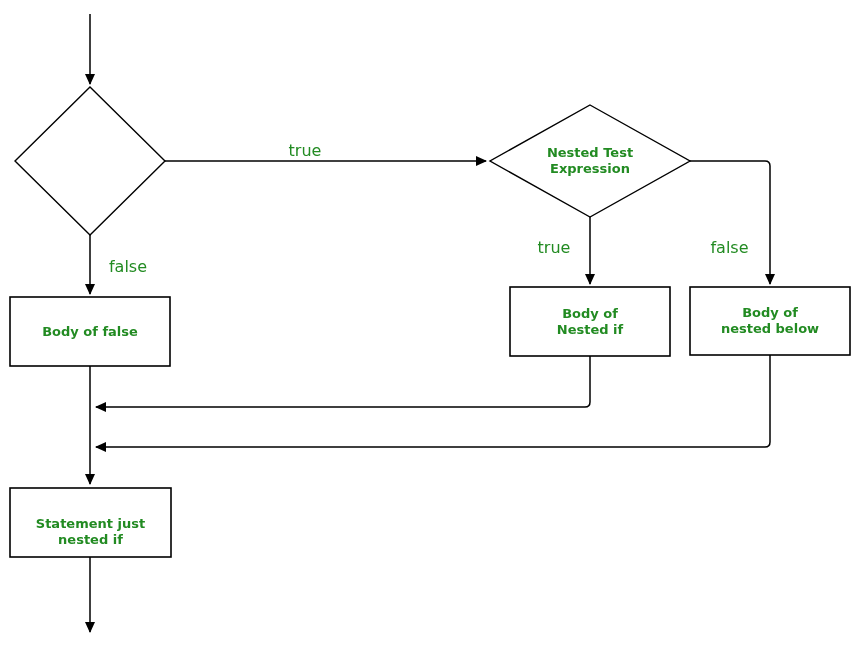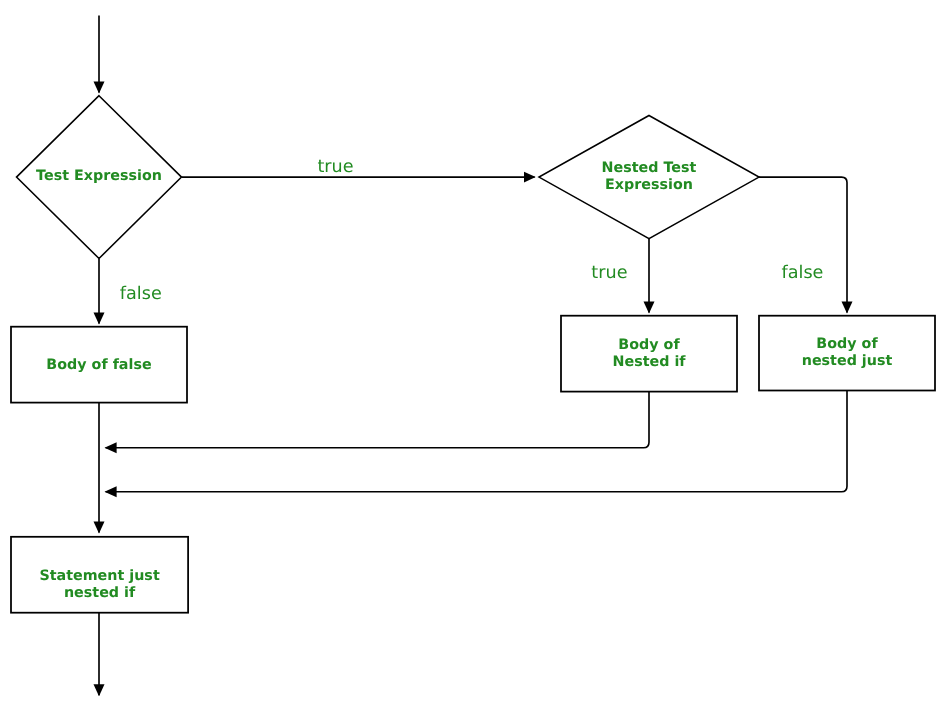--- a/index.html
+++ b/index.html
@@ -91,41 +91,38 @@
     <path class="edge" d="M 90 557 L 90 632" marker-end="url(#arrow)"></path>
 
     <polygon class="shape diamond" points="90,87 165,161 90,235 15,161"></polygon>
     <polygon class="shape diamond" points="590,105 690,161 590,217 490,161"></polygon>
     <rect class="shape rect" x="10" y="297" width="160" height="69"></rect>
     <rect class="shape rect" x="510" y="287" width="160" height="69"></rect>
     <rect class="shape rect" x="690" y="287" width="160" height="68"></rect>
     <rect class="shape rect" x="10" y="488" width="161" height="69"></rect>
   </svg>
 
-  <div class="label" style="left:15px; top:87px; width:150px; height:148px;">
-    <span>Test Expression</span>
-  </div>
 
   <div class="label" style="left:490px; top:105px; width:200px; height:112px;">
     <span>Nested Test</span>
     <span>Expression</span>
   </div>
 
   <div class="label" style="left:10px; top:297px; width:160px; height:69px;">
     <span>Body of false</span>
   </div>
 
   <div class="label" style="left:510px; top:287px; width:160px; height:69px;">
     <span>Body of</span>
     <span>Nested if</span>
   </div>
 
   <div class="label" style="left:690px; top:287px; width:160px; height:68px;">
     <span>Body of</span>
-    <span>nested just</span>
+    <span>nested below</span>
   </div>
 
   <div class="label" style="left:10px; top:488px; width:161px; height:87px;">
     <span>Statement just</span>
     <span>nested if</span>
   </div>
 
   <div class="edge-label" style="left:280px; top:142px; width:50px; height:16px;">true</div>
 
   <div class="edge-label" style="left:104px; top:258px; width:48px; height:16px;">false</div>

